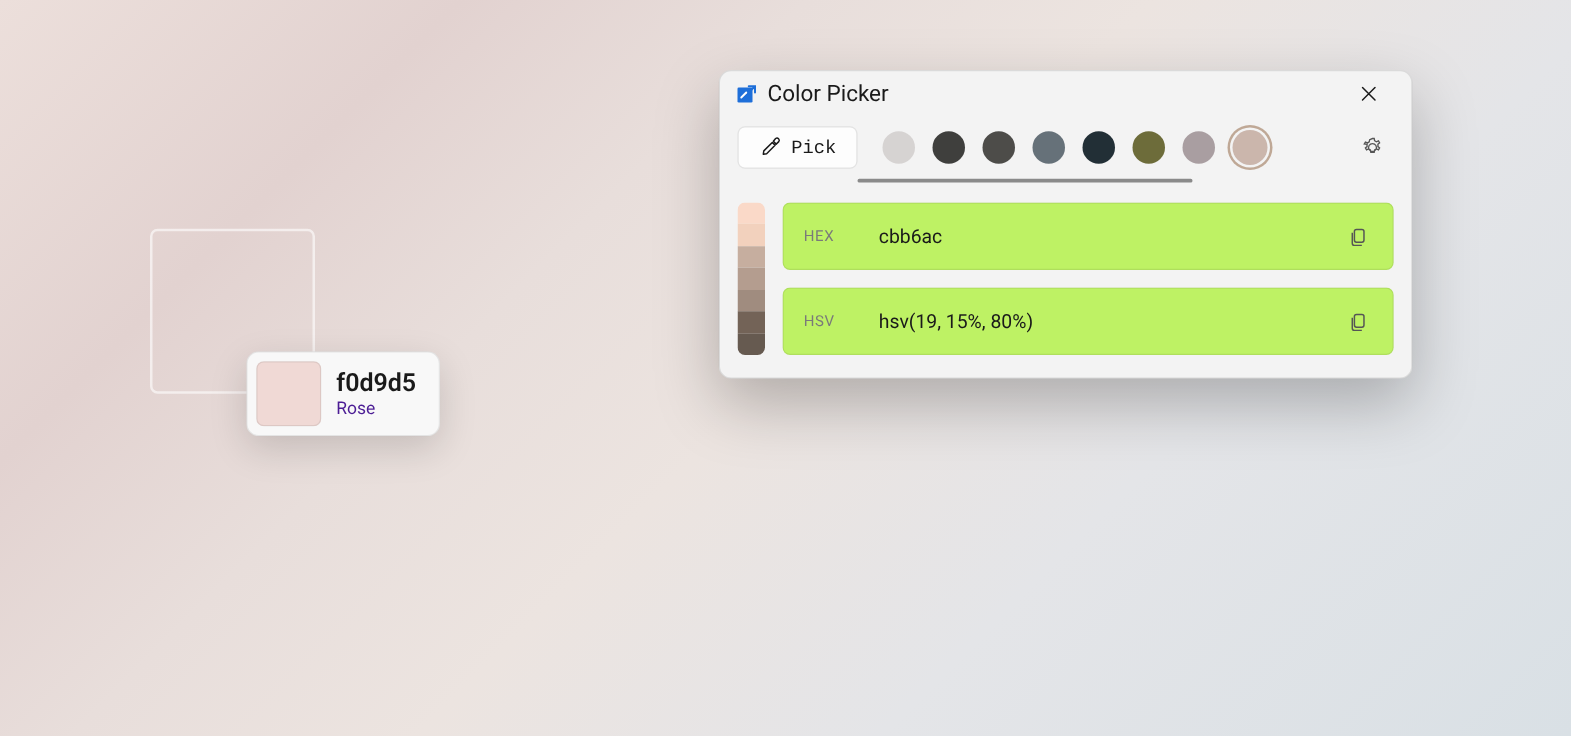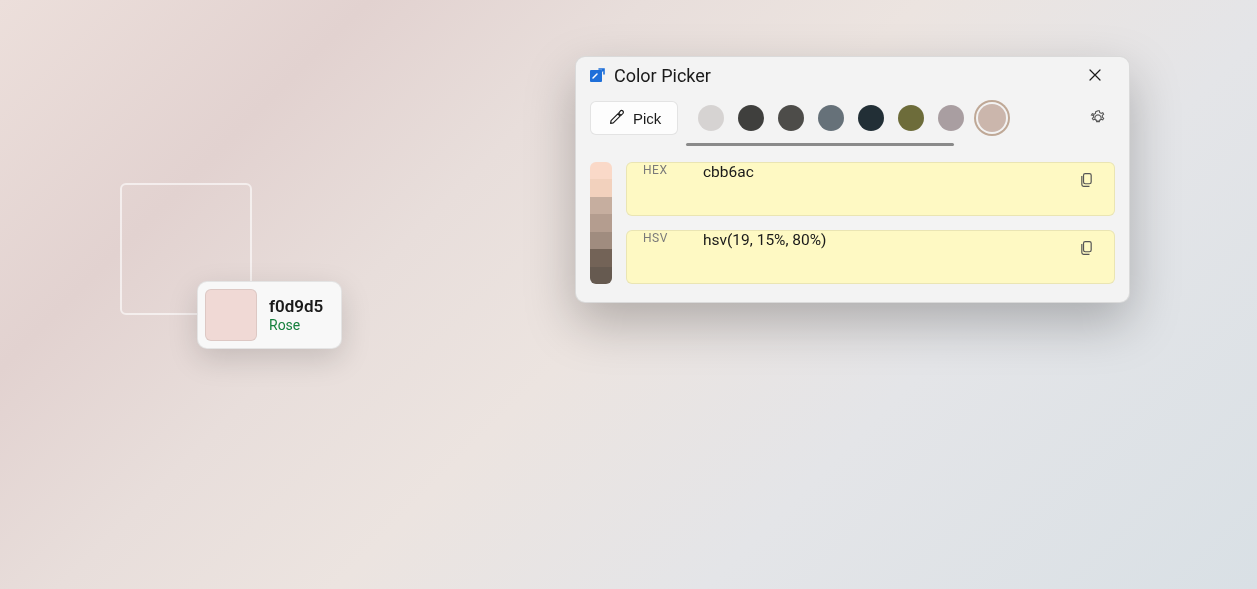--- a/index.html
+++ b/index.html
@@ -35,22 +35,22 @@
       padding: 7px 18px 7px 7px;
       box-shadow: 0 10px 30px rgba(0,0,0,0.15);
     }
     .eyedrop-swatch {
       width: 52px;
       height: 52px;
       border-radius: 6px;
       border: 1px solid rgba(0,0,0,0.08);
     }
     .eyedrop-text { display:flex; flex-direction:column; line-height:1.25; }
-    .eyedrop-hex { font-size: 17px; font-weight: 600; color:#1a1a1a; }
-    .eyedrop-name { font-size: 14px; color:#15803d; }
+    .eyedrop-hex { font-size: 20px; font-weight: 600; color:#1a1a1a; }
+    .eyedrop-name { font-size: 14px; color:#4c1d95; }
 
     
     .window {
       position: absolute;
       left: 575px;
       top: 56px;
       width: 555px;
       background: #f3f3f3;
       border: 1px solid rgba(0,0,0,0.1);
       border-radius: 10px;
@@ -86,20 +86,21 @@
     }
     .pick-btn {
       display:flex; align-items:center; gap:8px;
       background:#fdfdfd;
       border:1px solid rgba(0,0,0,0.1);
       border-radius:6px;
       padding: 7px 16px;
       font-size:15px;
       color:#1a1a1a;
       cursor:pointer;
+      font-family:Liberation Mono, monospace;
     }
     .swatch-row {
       flex:1;
       display:flex;
       align-items:center;
       gap:14px;
       padding-left:6px;
     }
     .swatch-dot {
       width:26px; height:26px; border-radius:50%;
@@ -137,21 +138,22 @@
     .shade { flex:1; }
 
     .format-list {
       flex:1;
       display:flex;
       flex-direction:column;
       gap: 14px;
     }
     .format-row {
       display:flex;
-      background:#fef9c3;
+      align-items:center;
+      background:#bef264;
       border:1px solid rgba(0,0,0,0.08);
       border-radius:6px;
       height:54px;
       padding: 0 12px 0 16px;
     }
     .format-label {
       width: 60px;
       font-size: 12px;
       letter-spacing: 0.5px;
       color:#7a7a7a;

